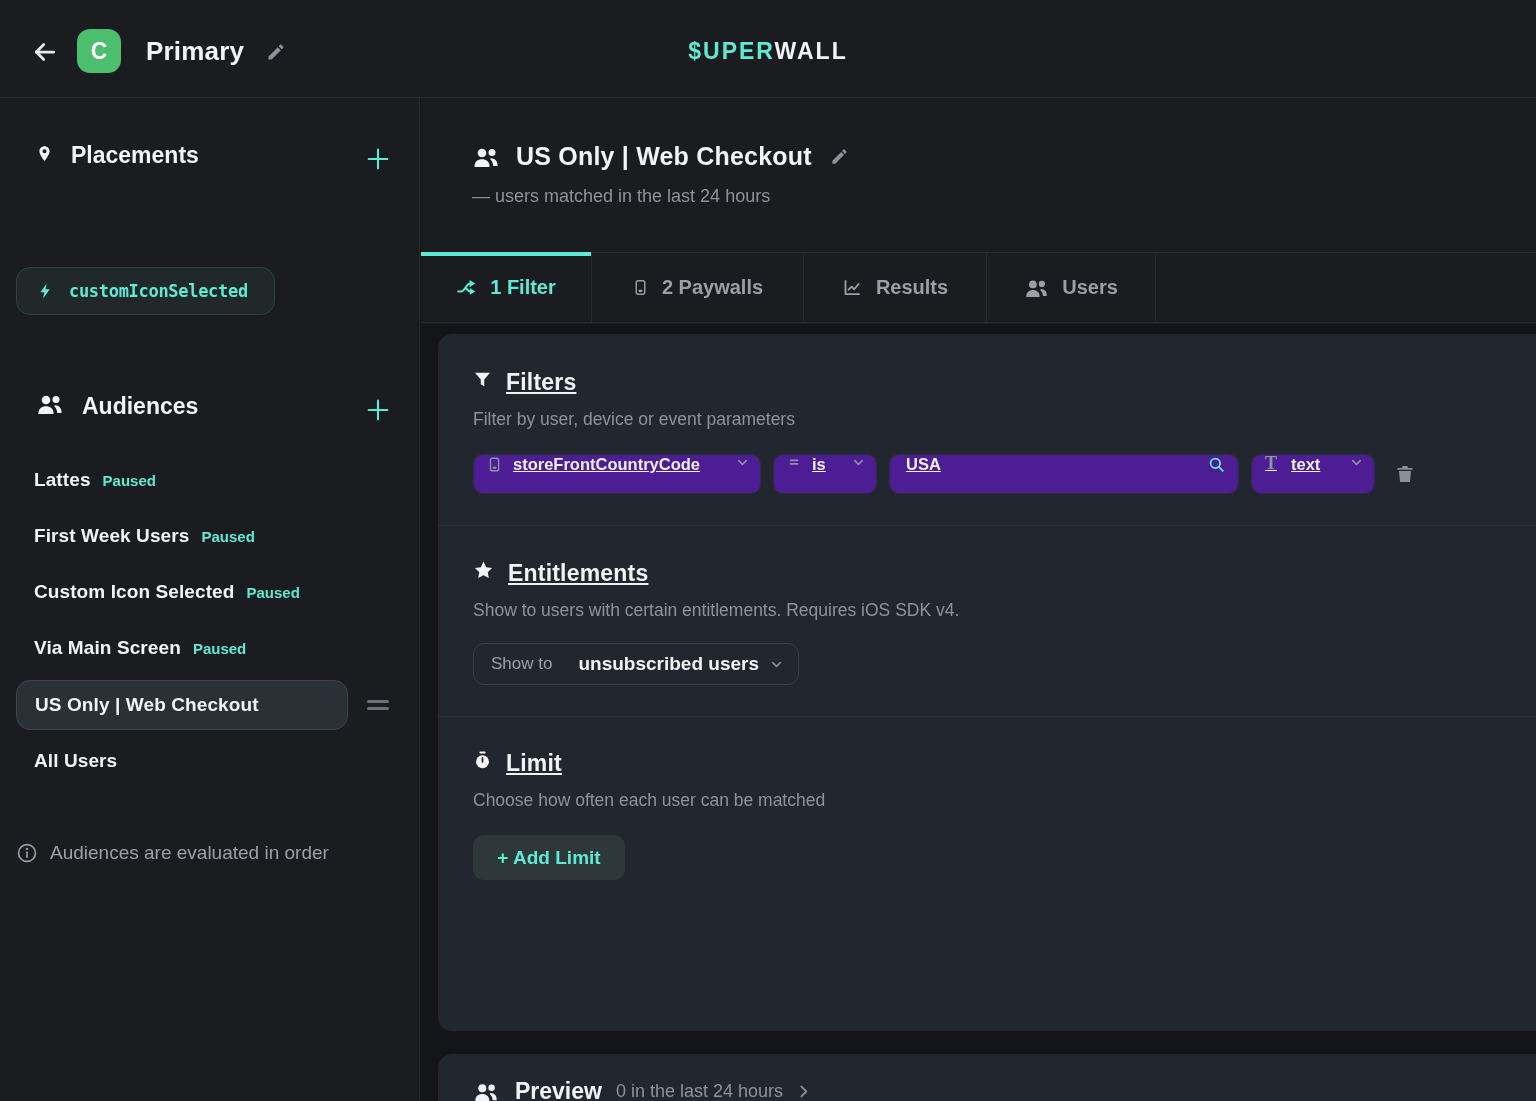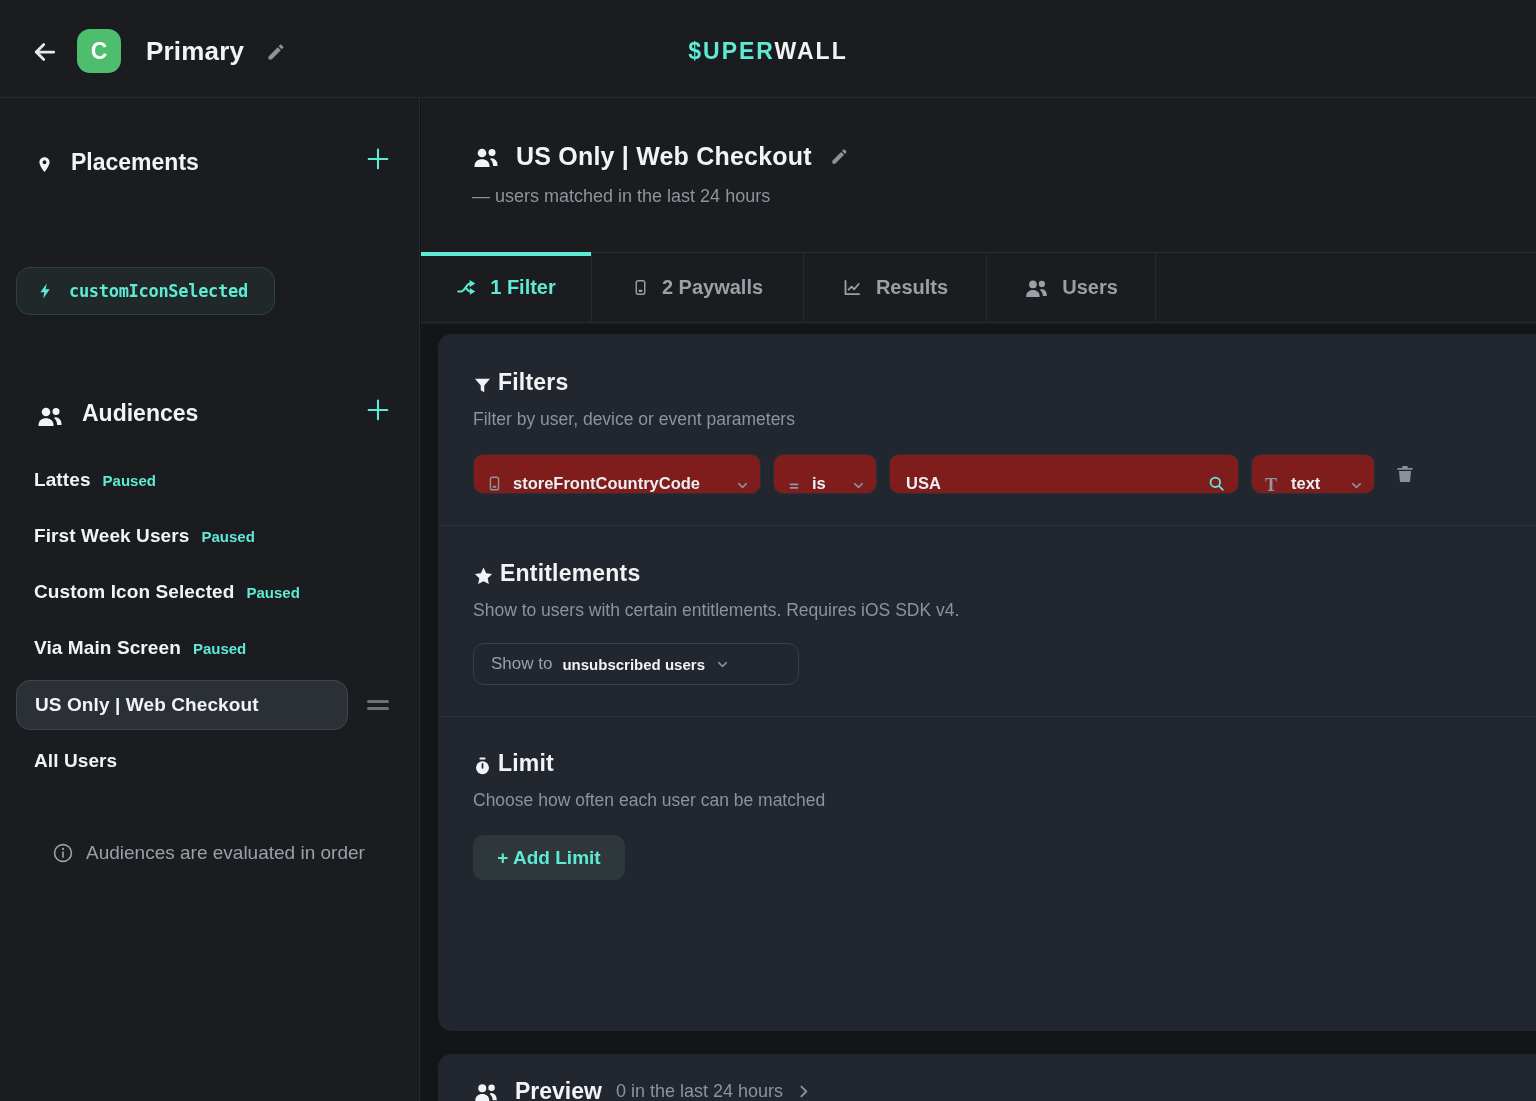--- a/index.html
+++ b/index.html
@@ -12,39 +12,39 @@
   .back-btn { position:absolute; left:30px; top:37px; width:30px; height:30px; color:#e8e9eb; cursor:pointer; }
   .avatar { position:absolute; left:77px; top:29px; width:44px; height:44px; border-radius:13px; display:flex; align-items:center; justify-content:center; font-size:23px; font-weight:700; color:#fff; }
   .workspace-name { position:absolute; left:146px; top:36px; font-size:26px; font-weight:700; letter-spacing:.2px; }
   .edit-pencil-top { position:absolute; left:266px; top:42px; width:20px; height:20px; color:#8d9199; cursor:pointer; }
   .logo { position:absolute; left:0; right:0; top:38px; text-align:center; font-size:23px; font-weight:800; letter-spacing:2px; }
   .logo .teal { color:#5eead4; }
   .logo .white { color:#f2f3f5; }
 
   
   #sidebar { position:absolute; left:0; top:98px; width:420px; height:1003px; background:#1a1c20; border-right:1px solid #26292e; }
-  .side-header { position:absolute; left:0; width:420px; height:34px; display:flex; align-items:flex-end; }
+  .side-header { position:absolute; left:0; width:420px; height:34px; display:flex; align-items:flex-start; }
   .side-header .hicon { margin-left:36px; color:#f2f3f5; flex:0 0 auto; display:flex; }
   .side-header .htitle { margin-left:18px; font-size:23px; font-weight:700; }
   .plus-btn { position:absolute; right:28px; top:50%; transform:translateY(-50%); width:28px; height:28px; color:#5eead4; cursor:pointer; }
 
   .placement-pill { position:absolute; left:16px; height:48px; border-radius:14px; background:#20282a; border:1px solid #304140; display:flex; align-items:center; cursor:pointer; }
   .placement-pill .bolt { margin-left:20px; width:18px; height:18px; color:#5eead4; }
   .placement-pill .plabel { margin:0 26px 0 14px; font-family:"DejaVu Sans Mono","Liberation Mono",monospace; font-size:17px; font-weight:700; color:#5eead4; letter-spacing:-.3px; }
 
   .aud-row { position:absolute; left:0; width:484px; height:50px; display:flex; align-items:center; cursor:pointer; }
   .aud-row .alabel { margin-left:34px; font-size:19px; font-weight:700; letter-spacing:.1px; }
   .aud-row .astatus { margin-left:12px; font-size:15px; font-weight:700; color:#5eead4; }
   .aud-row .drag { position:absolute; right:30px; top:50%; transform:translateY(-50%); width:22px; display:flex; flex-direction:column; gap:4px; cursor:grab; }
   .aud-row .drag i { display:block; height:3px; background:#6d7178; border-radius:2px; }
   .aud-row.selected { left:16px; width:332px; background:#2b3037; border:1px solid #40464e; border-radius:14px; }
   .aud-row.selected .alabel { margin-left:18px; }
   .aud-row.selected .drag { right:-42px; }
 
-  .side-note { position:absolute; left:0; top:744px; width:420px; display:flex; align-items:center;padding-left:36px; }
+  .side-note { position:absolute; left:0; top:744px; width:420px; display:flex; align-items:center; }
   .side-note .nicon { margin-left:16px; width:22px; height:22px; color:#9aa0a8; flex:0 0 auto; }
   .side-note .ntext { margin-left:12px; font-size:19px; font-weight:500; color:#9aa0a8; }
 
   
   #main { position:absolute; left:421px; top:98px; width:1115px; height:1003px; background:#1a1c20; }
   .main-title-row { position:absolute; left:51px; top:44px; display:flex; align-items:center; }
   .main-title-row .ticon { width:28px; height:28px; color:#f2f3f5; }
   .main-title-row .ttext { margin-left:16px; font-size:25px; font-weight:700; letter-spacing:.2px; }
   .main-title-row .tpencil { margin-left:18px; width:19px; height:19px; color:#8d9199; cursor:pointer; }
   .main-subtitle { position:absolute; left:51px; top:88px; font-size:18px; color:#8e939b; }
@@ -54,40 +54,40 @@
   .tab { position:relative; height:100%; display:flex; align-items:center; justify-content:center; gap:13px; border-right:1px solid #26292e; color:#9b9fa7; font-size:20px; font-weight:600; cursor:pointer; }
   .tab .tabicon { width:21px; height:21px; display:flex; }
   .tab.active { color:#5eead4; }
   .tab.active::before { content:""; position:absolute; left:0; right:0; top:-1px; height:4px; background:#5eead4; }
 
   
   #content { position:absolute; left:0; top:226px; width:1115px; height:777px; background:#131519; }
   .card { position:absolute; left:17px; right:-14px; background:#22262e; border-radius:14px; }
   #card-sections { top:10px; height:697px; padding:0 35px; }
   .sec-divider { height:1px; background:#2d323b; margin:0 -35px; }
-  .sec-head { display:flex; align-items:flex-end; gap:6px; }
+  .sec-head { display:flex; align-items:flex-start; gap:14px;text-decoration:underline; }
   .sec-head .sicon { width:21px; height:21px; color:#f2f3f5; display:flex; }
   .sec-head .stitle { font-size:23px; font-weight:700; letter-spacing:.2px; }
   .sec-sub { margin-top:13px; font-size:17.5px; color:#8e939b; }
 
   .controls-row { margin-top:24px; display:flex; align-items:center; gap:12px; }
-  .ctl { height:40px; background:#7f1d1d; border:1px solid #2b2f37; border-radius:10px; display:flex; align-items:flex-end; cursor:pointer; }
+  .ctl { height:40px; background:#4c1d95; border:1px solid #2b2f37; border-radius:10px; display:flex; align-items:flex-start; cursor:pointer;text-decoration:underline; }
   .ctl .cicon { margin-left:13px; color:#9096a0; display:flex; }
   .ctl .clabel { margin-left:11px; font-size:16.5px; font-weight:600; color:#eceef0; white-space:nowrap; }
   .ctl .cchev { margin-left:auto; margin-right:10px; width:15px; height:15px; color:#8d9199; }
   .ctl-input { justify-content:flex-start; cursor:text; }
   .ctl-input .cvalue { margin-left:16px; font-size:16.5px; font-weight:600; color:#eceef0; }
   .ctl-input .search { margin-left:auto; margin-right:12px; width:19px; height:19px; color:#5eead4; }
   .trash-btn { width:20px; height:22px; color:#8b8f97; margin-left:8px; cursor:pointer; }
 
   .add-btn { margin-top:33px; width:152px; height:45px; border:none; border-radius:11px; background:#2e383a; color:#5eead4; font-family:inherit; font-size:19px; font-weight:700; cursor:pointer; }
 
   .showto { margin-top:22px; width:326px; height:42px; border:1px solid #3a3f47; border-radius:11px; background:transparent; display:flex; align-items:center; cursor:pointer; }
   .showto .stlabel { margin-left:17px; font-size:17px; color:#9aa0a8; }
-  .showto .stvalue { margin-left:10px; font-size:15px; font-weight:700; color:#f2f3f5; }
+  .showto .stvalue { margin-left:26px; font-size:19px; font-weight:700; color:#f2f3f5; }
   .showto .cchev { margin-left:10px; width:15px; height:15px; color:#8d9199; }
 
   #card-preview { top:730px; height:80px; padding:0 35px; }
   .preview-row { margin-top:24px; display:flex; align-items:center; }
   .preview-row .picon { width:26px; height:26px; color:#f2f3f5; display:flex; }
   .preview-row .ptitle { margin-left:16px; font-size:23px; font-weight:700; }
   .preview-row .psub { margin-left:14px; font-size:18px; color:#8e939b; }
   .preview-row .pchev { margin-left:12px; width:17px; height:17px; color:#8d9199; }
 
   svg { display:block; width:100%; height:100%; }

